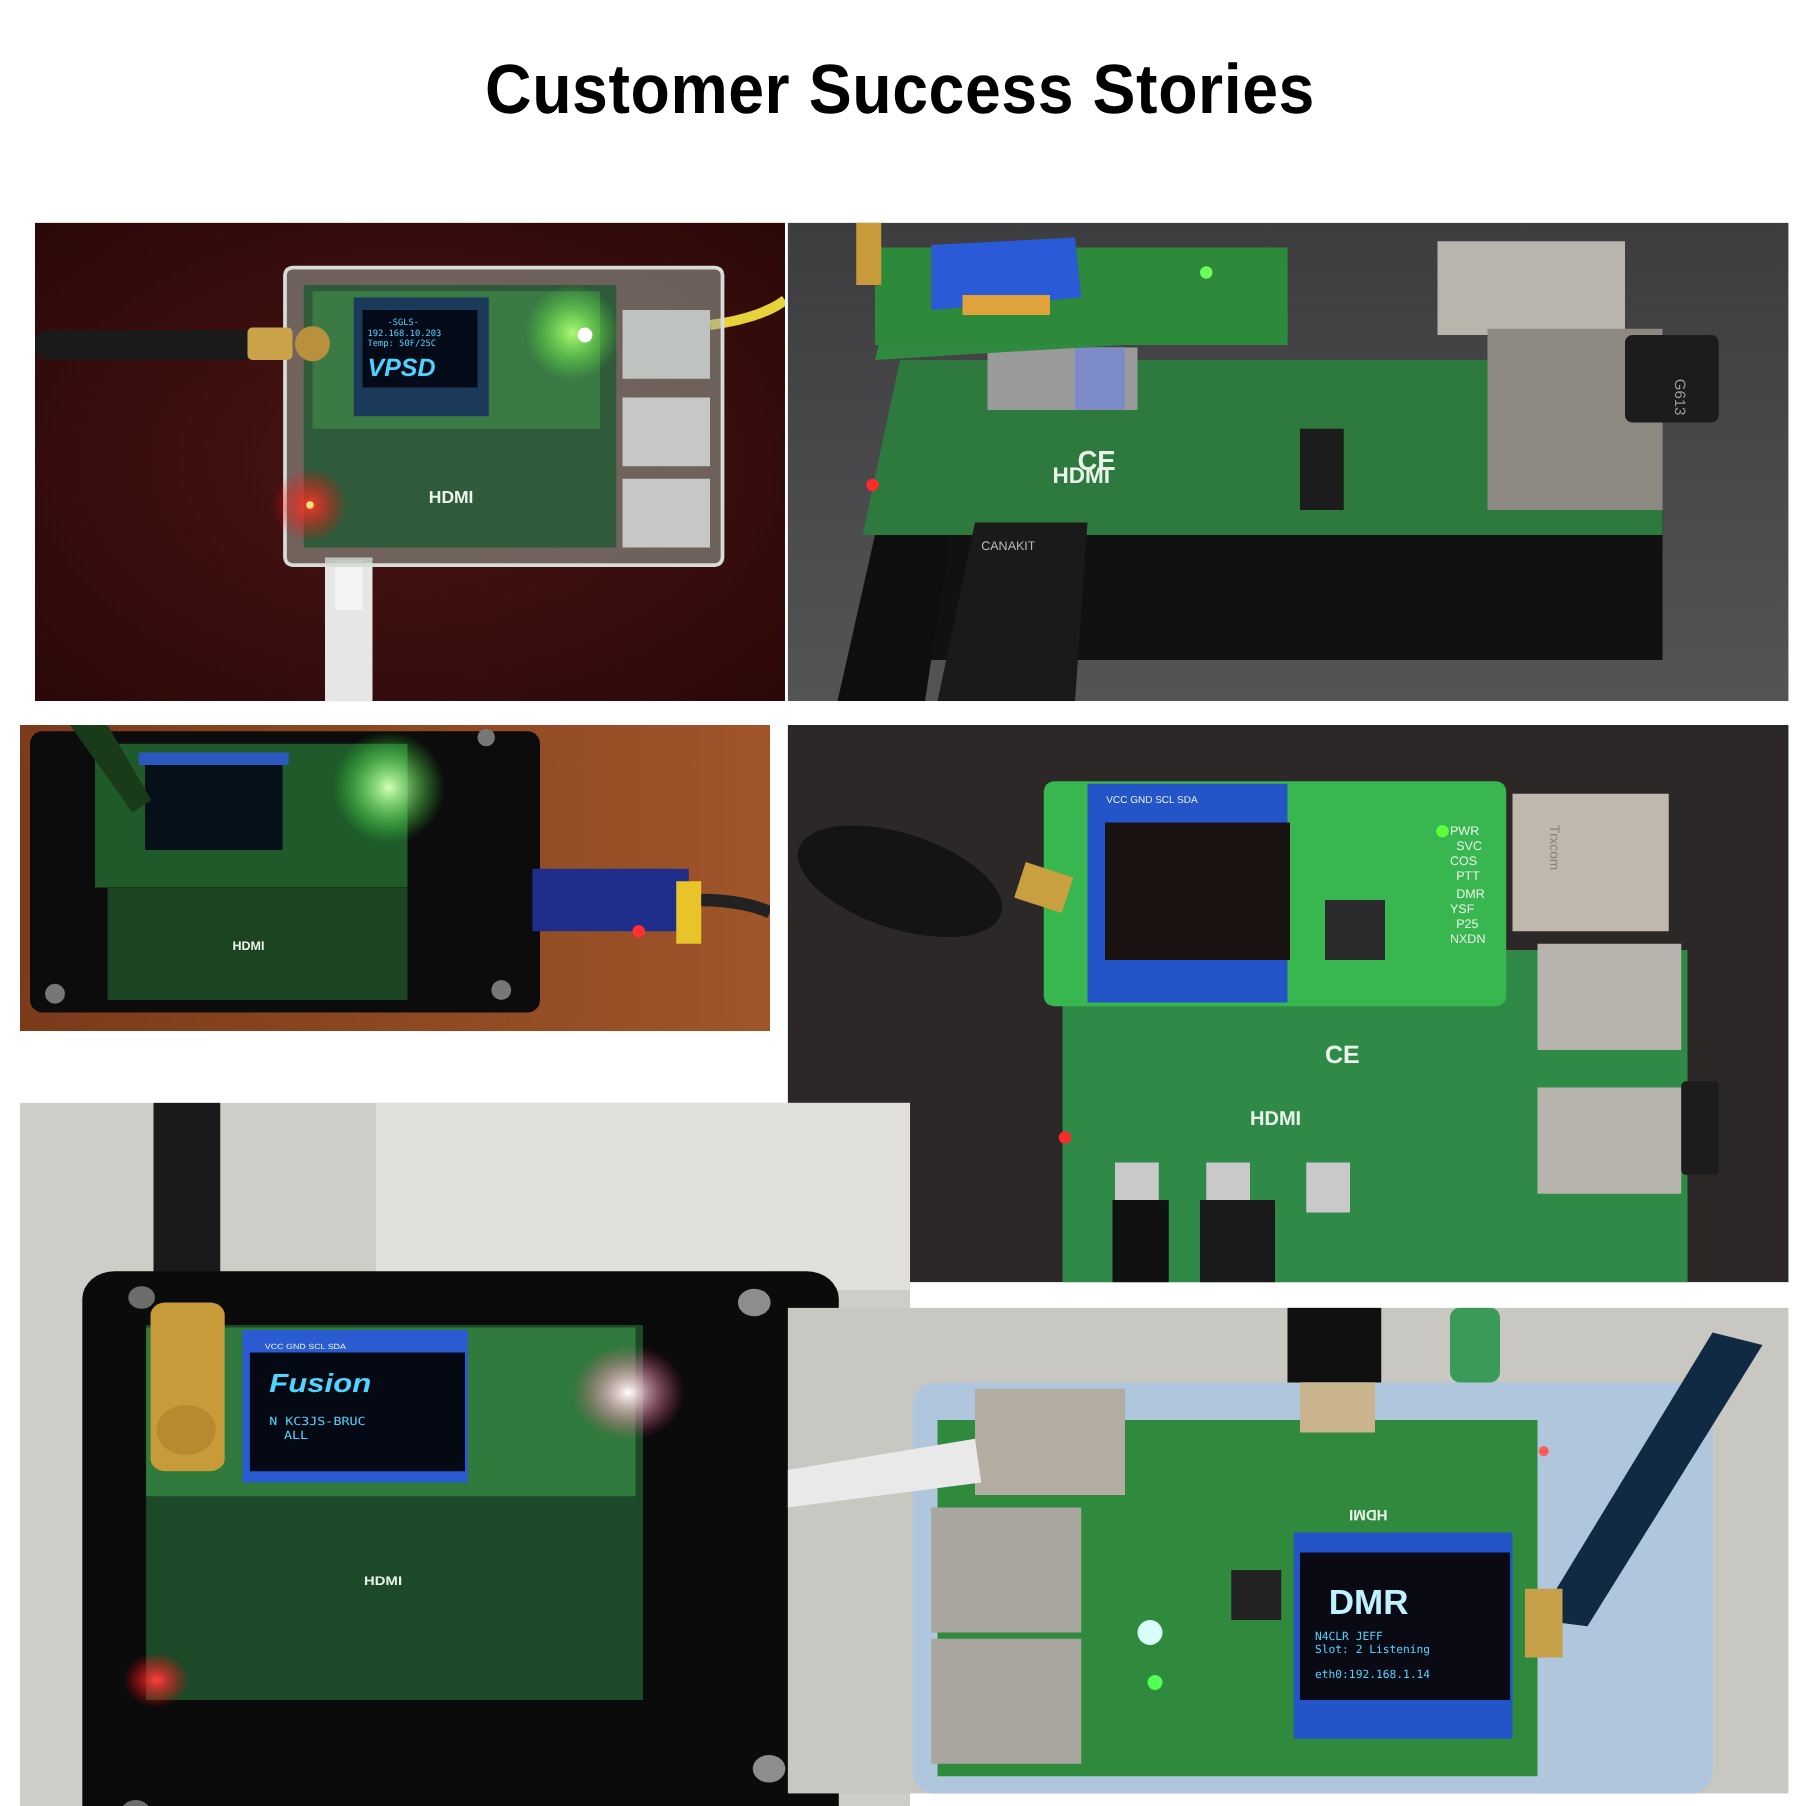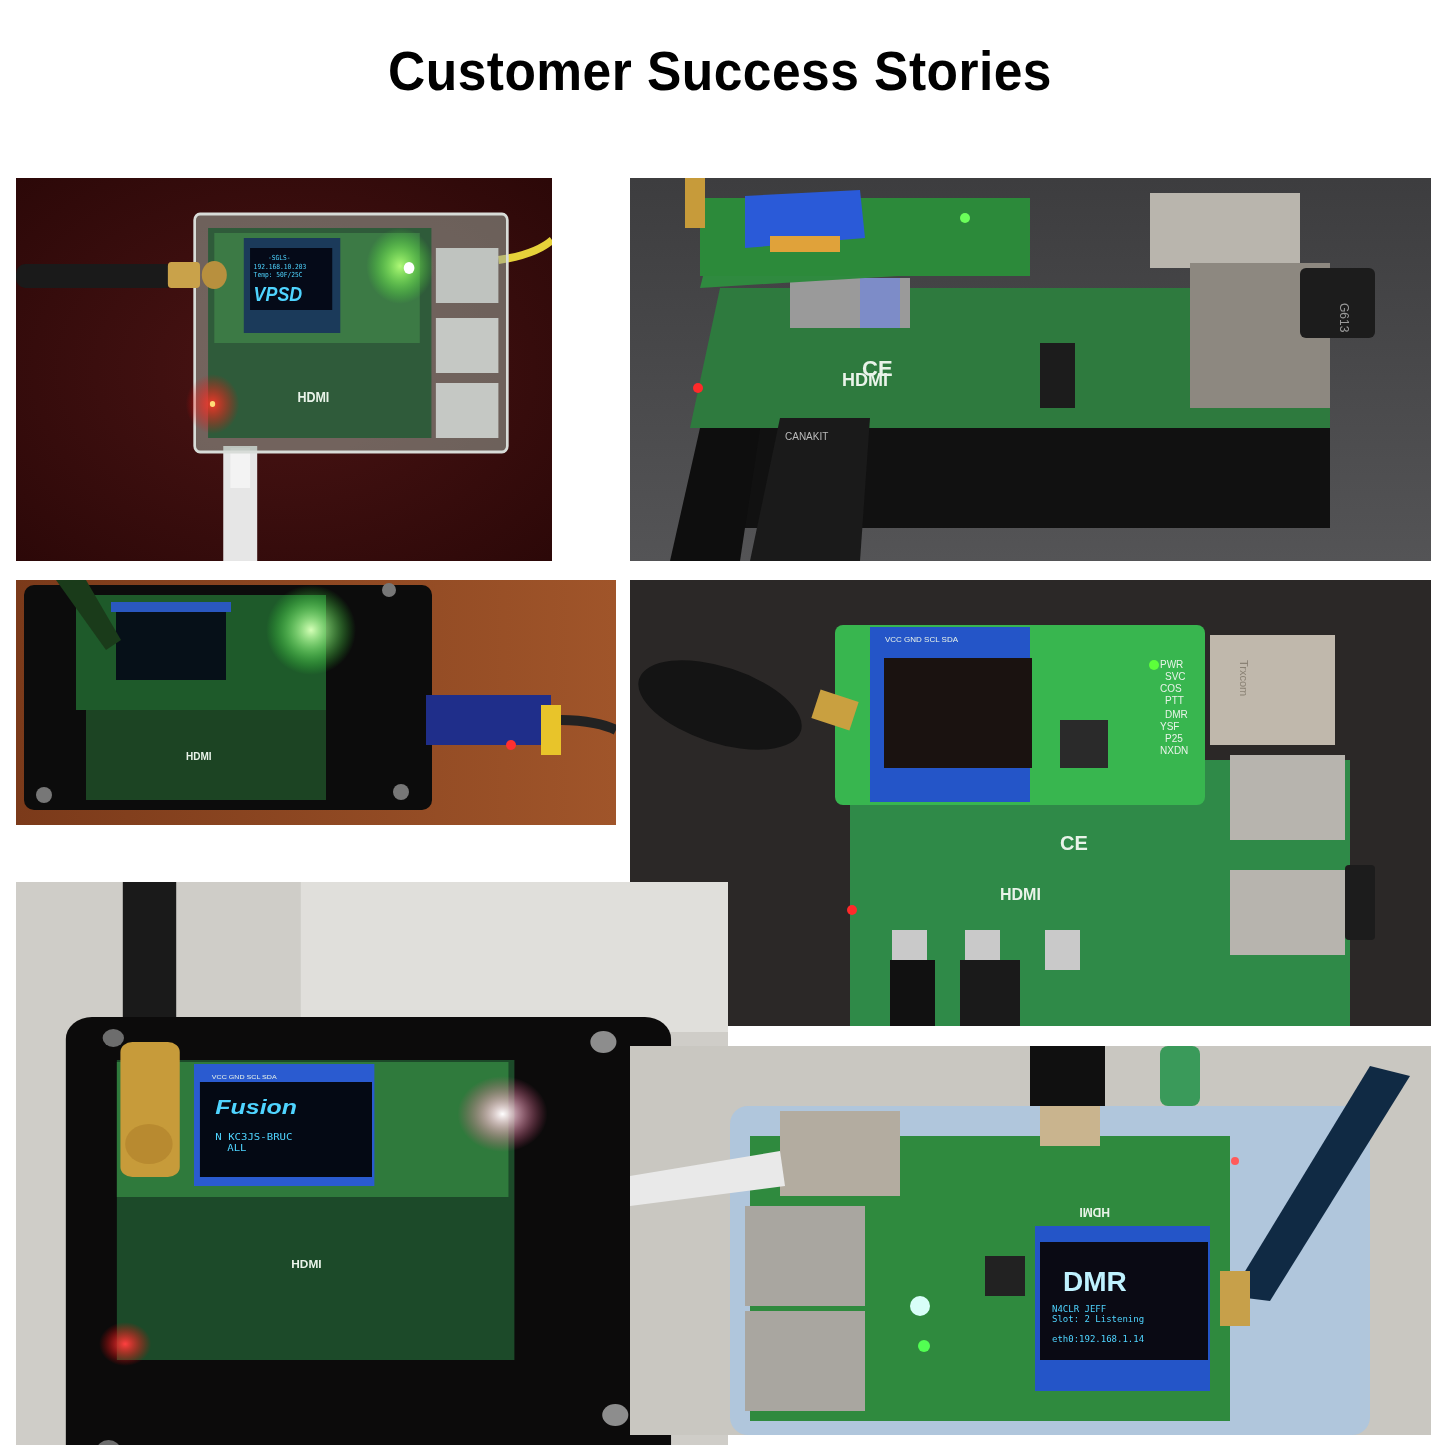--- a/index.html
+++ b/index.html
@@ -1,20 +1,20 @@
 <!DOCTYPE html>
 <html><head>
 <meta charset="utf-8">
 <style>
   html, body { margin:0; padding:0; }
   body { width:1445px; height:1445px; background:#ffffff; position:relative; overflow:hidden; font-family:"Liberation Sans", sans-serif; }
   .title { position:absolute; left:0; top:38px; width:1440px; text-align:center; font-family:"Liberation Sans", sans-serif; font-weight:bold; font-size:56px; letter-spacing:0.5px; color:#000; transform:scaleX(0.92); transform-origin:720px 0; }
   .photo { position:absolute; overflow:hidden; }
   .photo svg { width:100%; height:100%; display:block; }
-  #p1 { left:16px; top:178px; width:536px; height:383px; }
+  #p1 { left:28px; top:178px; width:600px; height:383px; }
   #p2 { left:630px; top:178px; width:801px; height:383px; }
   #p3 { left:16px; top:580px; width:600px; height:245px; }
   #p4 { left:630px; top:580px; width:801px; height:446px; }
   #p5 { left:16px; top:882px; width:712px; height:593px; }
   #p6 { left:630px; top:1046px; width:801px; height:389px; }
   .oled { font-family:"DejaVu Sans Mono", monospace; fill:#4fd4ff; }
   .silk { font-family:"Liberation Sans", sans-serif; fill:#e9f3e9; }
 </style>
 </head>
 <body>

